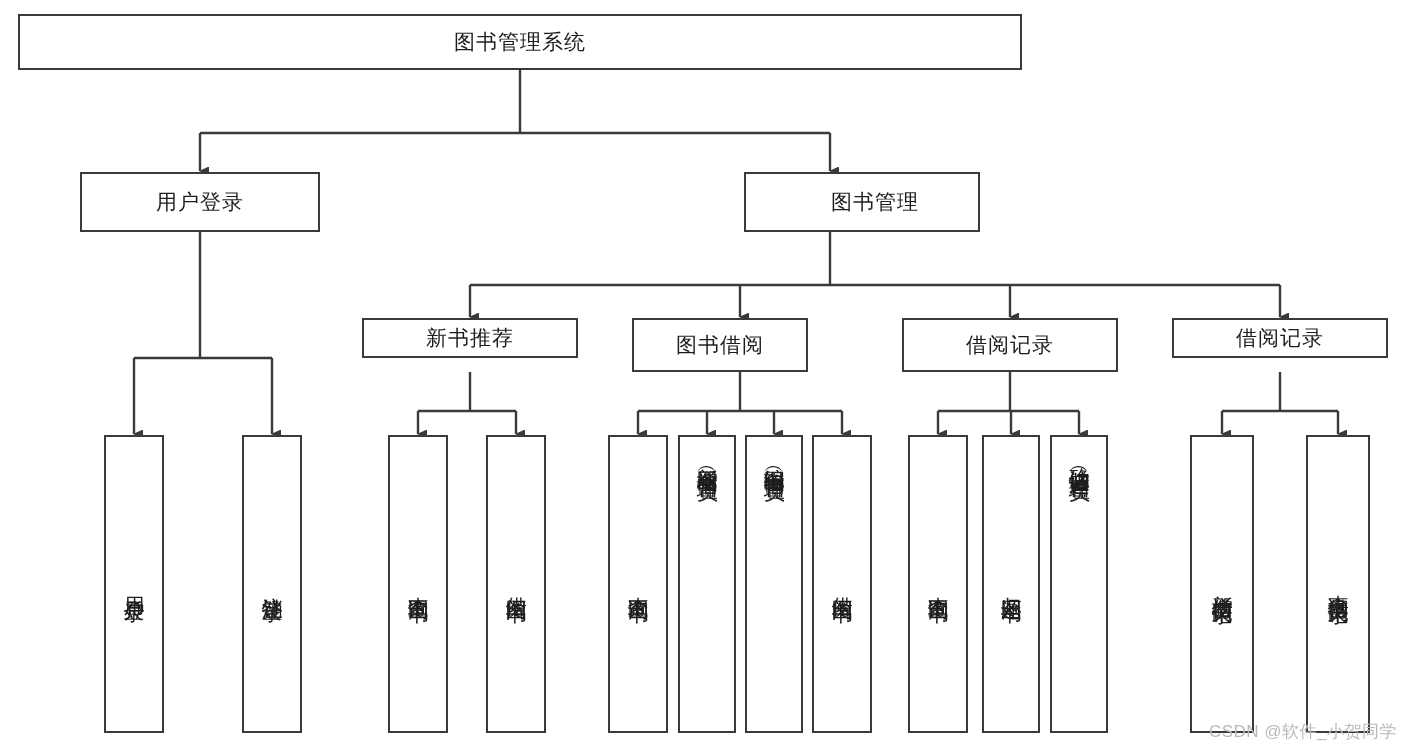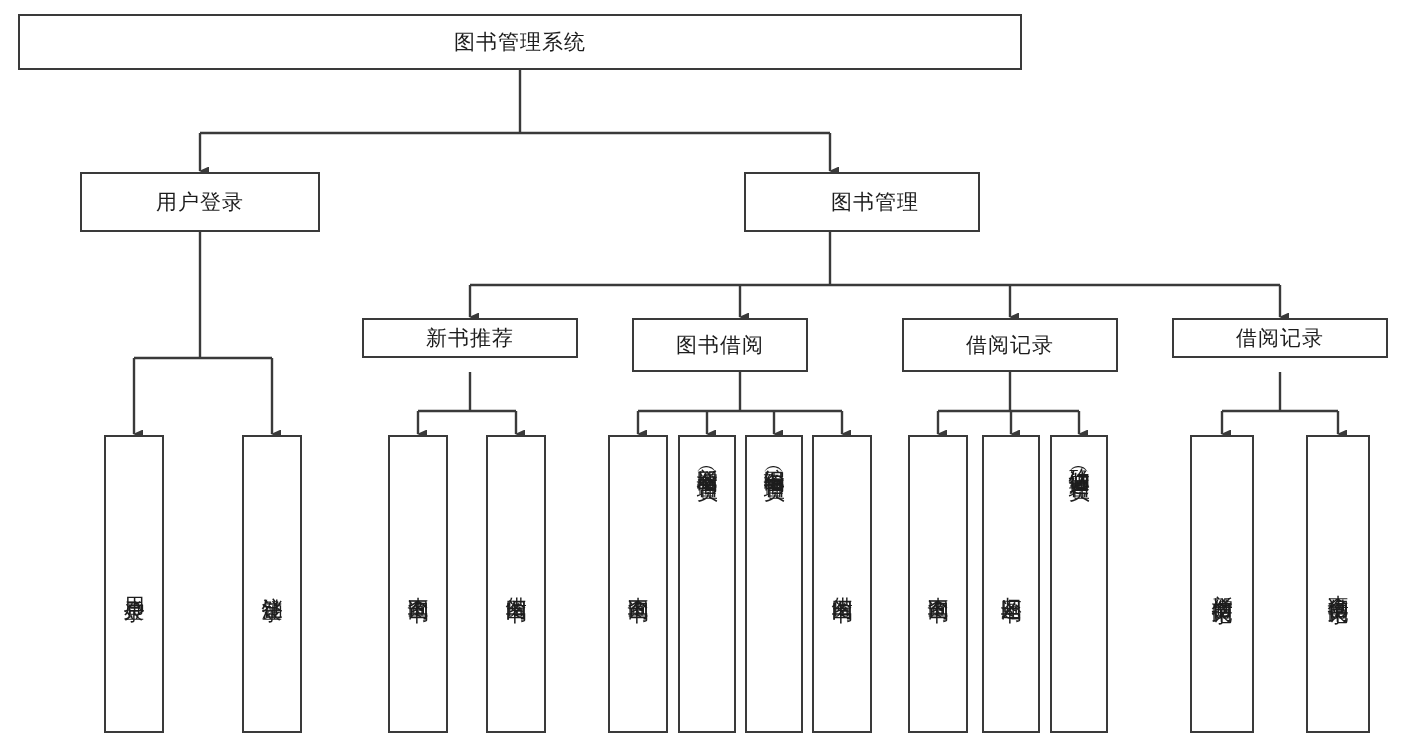--- a/index.html
+++ b/index.html
@@ -173,13 +173,14 @@
         <span class="vlabel">确认归还（管理员）</span>
       </div>
       <div class="node vertical centered" style="left: 1190px; top: 435px; width: 64px; height: 298px;">
         <span class="vlabel">新增借阅记录</span>
       </div>
       <div class="node vertical centered" style="left: 1306px; top: 435px; width: 64px; height: 298px;">
         <span class="vlabel">查询借阅记录</span>
       </div>
     </div>
 
+  <div id="watermark">CSDN @软件_小贺同学</div>
 </div>
 
 </body></html>

